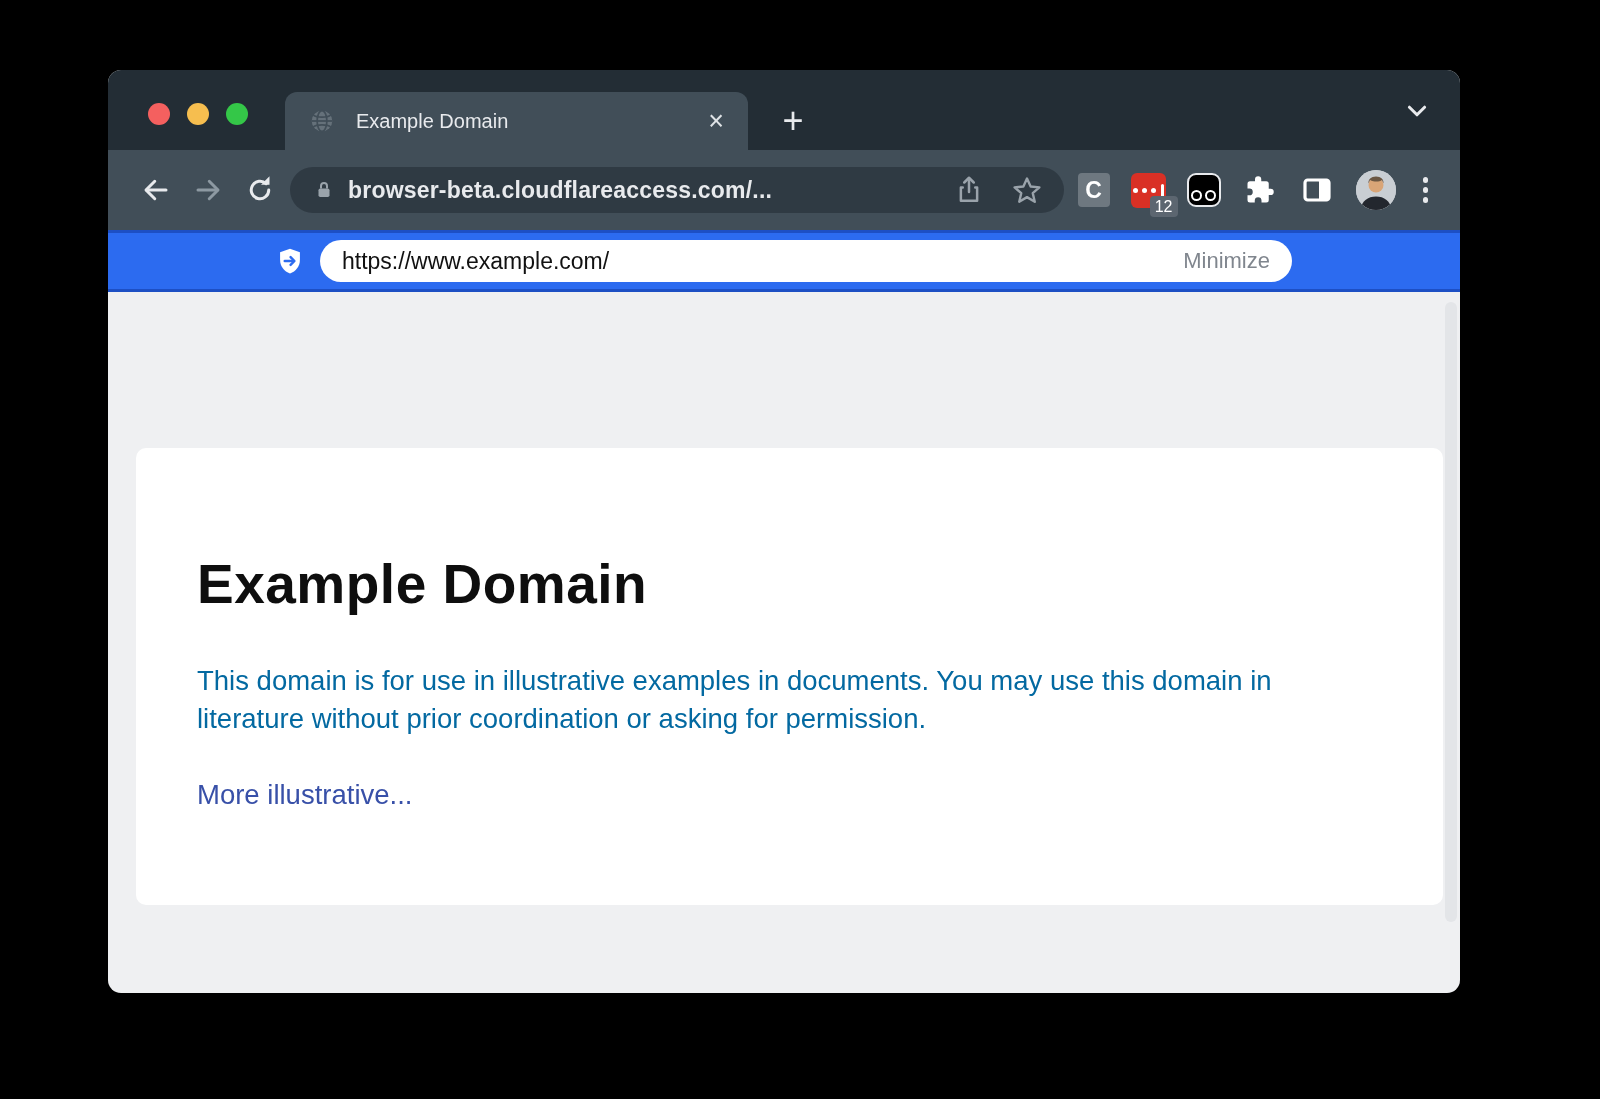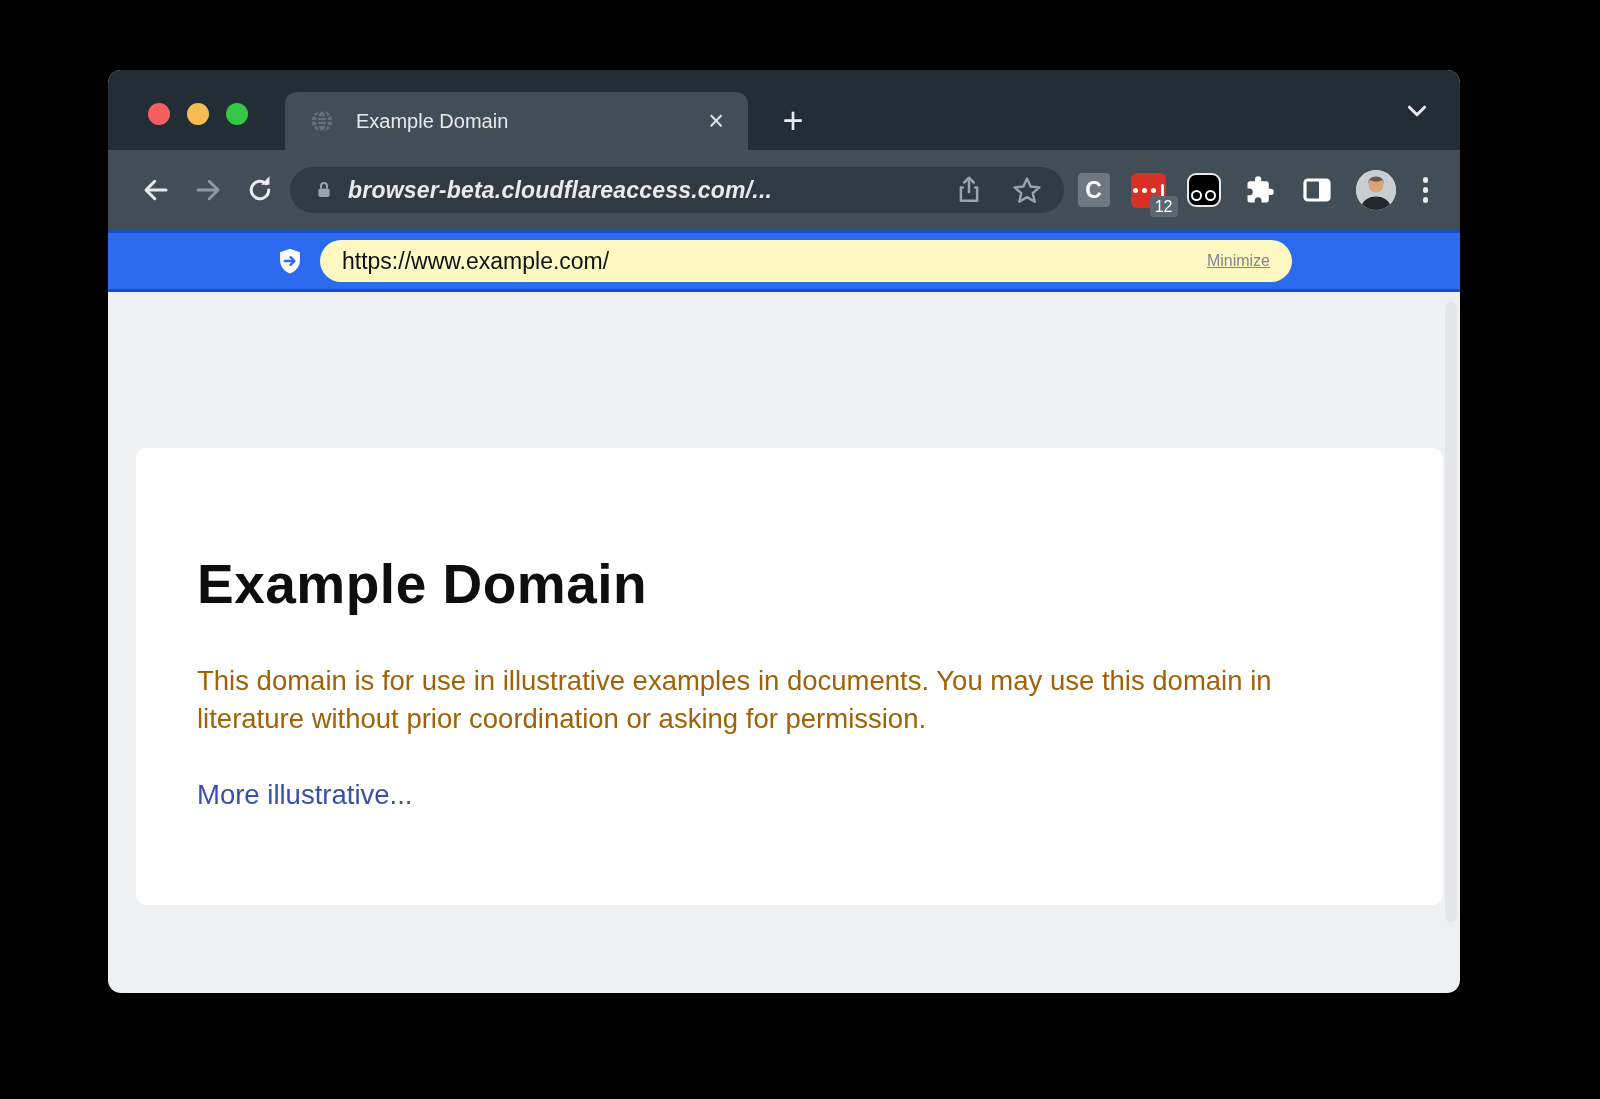--- a/index.html
+++ b/index.html
@@ -34,21 +34,21 @@
   
   .toolbar{height:80px;background:#414E58;display:flex;align-items:center;
     padding:0 22px;box-sizing:border-box;}
   .nav-btn{width:52px;height:52px;display:flex;align-items:center;justify-content:center;flex:none;}
   .omnibox{
     flex:1;height:46px;background:#2F3A43;border-radius:23px;display:flex;align-items:center;
     padding:0 22px;margin:0 14px 0 4px;min-width:0;box-sizing:border-box;
   }
   .omni-lock{width:24px;height:24px;margin-right:12px;flex:none;}
   .omnibox-url{color:#E8EAED;font-size:23px;font-weight:600;flex:1;
-    white-space:nowrap;overflow:hidden;letter-spacing:.2px;font-style:italic;}
+    white-space:nowrap;overflow:hidden;letter-spacing:.2px;}
   .omni-action{width:30px;height:30px;margin-left:28px;flex:none;}
   .ext-row{display:flex;align-items:center;gap:21px;flex:none;margin-right:4px;}
   .ext-c{width:32px;height:34px;background:#6E7880;border-radius:4px;color:#fff;
     font-size:23px;font-weight:bold;display:flex;align-items:center;justify-content:center;}
   .ext-lp{position:relative;width:35px;height:35px;background:#D93025;border-radius:6px;
     display:flex;align-items:center;justify-content:center;gap:4px;}
   .ext-lp .lpdot{width:5px;height:5px;border-radius:50%;background:#fff;}
   .ext-lp .lpbar{width:3px;height:13px;border-radius:2px;background:#fff;margin-left:1px;}
   .lp-badge{position:absolute;right:-12px;bottom:-9px;background:#5C6670;color:#fff;
     font-size:16px;border-radius:4px;padding:1px 5px;line-height:19px;}
@@ -56,31 +56,31 @@
     display:flex;align-items:flex-end;justify-content:center;gap:3px;padding-bottom:4px;box-sizing:border-box;}
   .ext-black .bc{width:11px;height:11px;border:2.4px solid #fff;border-radius:50%;box-sizing:border-box;}
   .icon-btn{width:36px;height:36px;display:flex;align-items:center;justify-content:center;flex:none;}
   .avatar{width:40px;height:40px;border-radius:50%;overflow:hidden;background:#C6CCD2;flex:none;}
   .menu-dots{display:flex;flex-direction:column;gap:4.5px;align-items:center;padding:0 6px;}
   .menu-dots i{width:5.5px;height:5.5px;border-radius:50%;background:#E8EAED;display:block;}
   
   .banner{height:62px;background:#2C6BF0;border-top:3px solid #1D4FC4;border-bottom:3px solid #1D4FC4;
     display:flex;align-items:center;box-sizing:border-box;padding-left:168px;}
   .banner-shield{width:28px;height:28px;margin-right:16px;flex:none;}
-  .banner-pill{width:972px;height:42px;background:#fef9c3;border-radius:21px;display:flex;
+  .banner-pill{width:972px;height:42px;background:#ffffff;border-radius:21px;display:flex;
     align-items:center;padding:0 22px;box-sizing:border-box;}
   .banner-pill input{border:none;outline:none;background:transparent;flex:1;font-size:23px;
     color:#111;font-family:"Liberation Sans",sans-serif;padding:0;}
-  .banner-min{color:#80868E;font-size:16px;flex:none;margin-left:24px;text-decoration:underline;}
+  .banner-min{color:#80868E;font-size:22px;flex:none;margin-left:24px;}
   
   .page{position:relative;height:643px;background:#EFF0F2;}
   .card{position:absolute;left:28px;top:156px;width:1307px;height:457px;background:#fff;
     border-radius:10px;box-sizing:border-box;padding-left:61px;overflow:hidden;}
   .card h1{margin:104px 0 0 0;font-size:55px;font-weight:700;color:#0E0E0E;letter-spacing:.5px;}
-  .card p{margin:46px 0 0 0;font-size:27.5px;color:#a16207;max-width:1150px;line-height:1.37;}
+  .card p{margin:46px 0 0 0;font-size:27.5px;color:#0369a1;max-width:1150px;line-height:1.37;}
   .card a{display:inline-block;margin-top:42px;font-size:27.5px;color:#3850A8;text-decoration:none;}
   .scroll-thumb{position:absolute;right:3px;top:10px;width:12px;height:620px;border-radius:6px;background:#E3E5E8;}
 </style>
 </head>
 <body>
 
 <div class="window">
 
   <div class="tabstrip">
     <div class="traffic">

